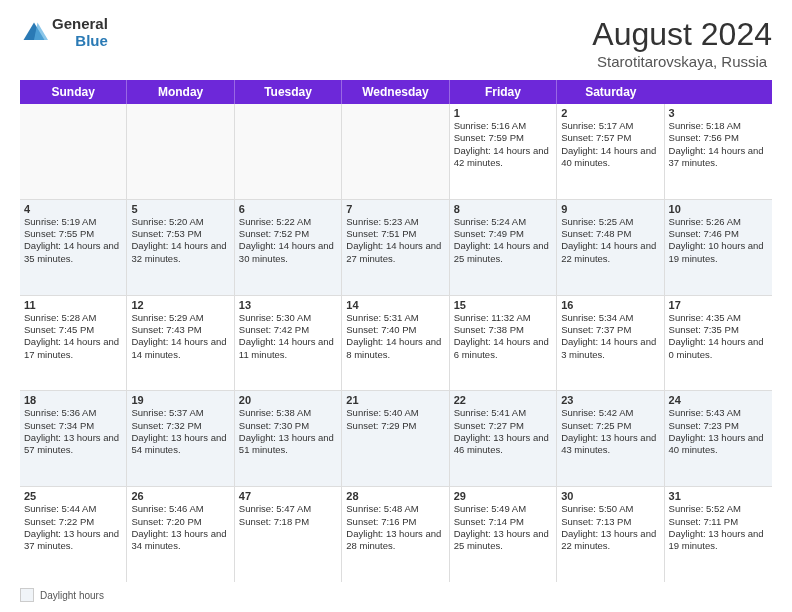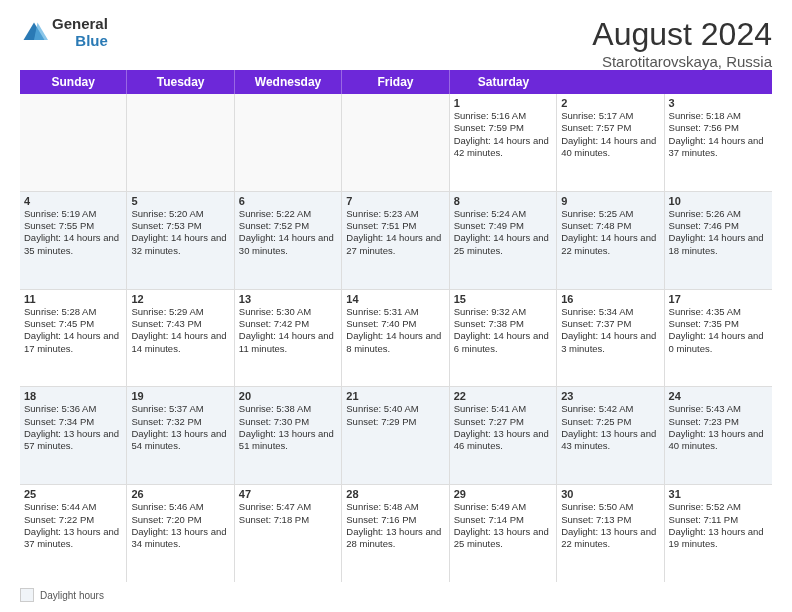--- a/index.html
+++ b/index.html
@@ -14,20 +14,21 @@
       width: 792px;
       height: 612px;
       padding: 16px 20px 10px 20px;
       display: flex;
       flex-direction: column;
     }
     .header {
       display: flex;
       justify-content: space-between;
       align-items: flex-start;
+      margin-bottom: 10px;
     }
     .logo {
       display: flex;
       align-items: center;
       gap: 4px;
     }
     .logo-text {
       display: flex;
       flex-direction: column;
       line-height: 1.1;
@@ -41,21 +42,21 @@
       font-size: 15px;
       font-weight: bold;
       color: #2a7ab5;
       text-align: right;
     }
     .logo-icon {
       width: 28px;
       height: 28px;
     }
     .title-block {
-      text-align: right;
+      text-align: center;
     }
     .month-year {
       font-size: 32px;
       color: #333;
       font-weight: normal;
     }
     .location {
       font-size: 15px;
       color: #555;
     }
@@ -145,20 +146,21 @@
     <div class="title-block">
       <div class="month-year">August 2024</div>
       <div class="location">Starotitarovskaya, Russia</div>
     </div>
   </div>
 
   <div class="calendar">
     <div class="cal-header">
 
     <div class="cal-header-cell">Sunday</div>
+        <div class="cal-header-cell">Monday</div>
         <div class="cal-header-cell">Tuesday</div>
         <div class="cal-header-cell">Wednesday</div>
         <div class="cal-header-cell">Friday</div>
         <div class="cal-header-cell">Saturday</div>
       </div>
     <div class="cal-body">
 
     <div class="cal-row">
           <div class="cal-cell empty"></div>
           <div class="cal-cell empty"></div>
@@ -217,21 +219,21 @@
           <div class="cal-cell alt">
             <span class="day-num">9</span>
             <span class="cell-line">Sunrise: 5:25 AM</span>
             <span class="cell-line">Sunset: 7:48 PM</span>
             <span class="cell-line">Daylight: 14 hours and 22 minutes.</span>
           </div>
           <div class="cal-cell alt">
             <span class="day-num">10</span>
             <span class="cell-line">Sunrise: 5:26 AM</span>
             <span class="cell-line">Sunset: 7:46 PM</span>
-            <span class="cell-line">Daylight: 14 hours and 18 minutes.</span>
+            <span class="cell-line">Daylight: 10 hours and 19 minutes.</span>
           </div>
         </div>
         <div class="cal-row">
           <div class="cal-cell">
             <span class="day-num">11</span>
             <span class="cell-line">Sunrise: 5:28 AM</span>
             <span class="cell-line">Sunset: 7:45 PM</span>
             <span class="cell-line">Daylight: 14 hours and 17 minutes.</span>
           </div>
           <div class="cal-cell">
@@ -247,21 +249,21 @@
             <span class="cell-line">Daylight: 14 hours and 11 minutes.</span>
           </div>
           <div class="cal-cell">
             <span class="day-num">14</span>
             <span class="cell-line">Sunrise: 5:31 AM</span>
             <span class="cell-line">Sunset: 7:40 PM</span>
             <span class="cell-line">Daylight: 14 hours and 8 minutes.</span>
           </div>
           <div class="cal-cell">
             <span class="day-num">15</span>
-            <span class="cell-line">Sunrise: 9:32 AM</span>
+            <span class="cell-line">Sunrise: 11:32 AM</span>
             <span class="cell-line">Sunset: 7:38 PM</span>
             <span class="cell-line">Daylight: 14 hours and 6 minutes.</span>
           </div>
           <div class="cal-cell">
             <span class="day-num">16</span>
             <span class="cell-line">Sunrise: 5:34 AM</span>
             <span class="cell-line">Sunset: 7:37 PM</span>
             <span class="cell-line">Daylight: 14 hours and 3 minutes.</span>
           </div>
           <div class="cal-cell">

